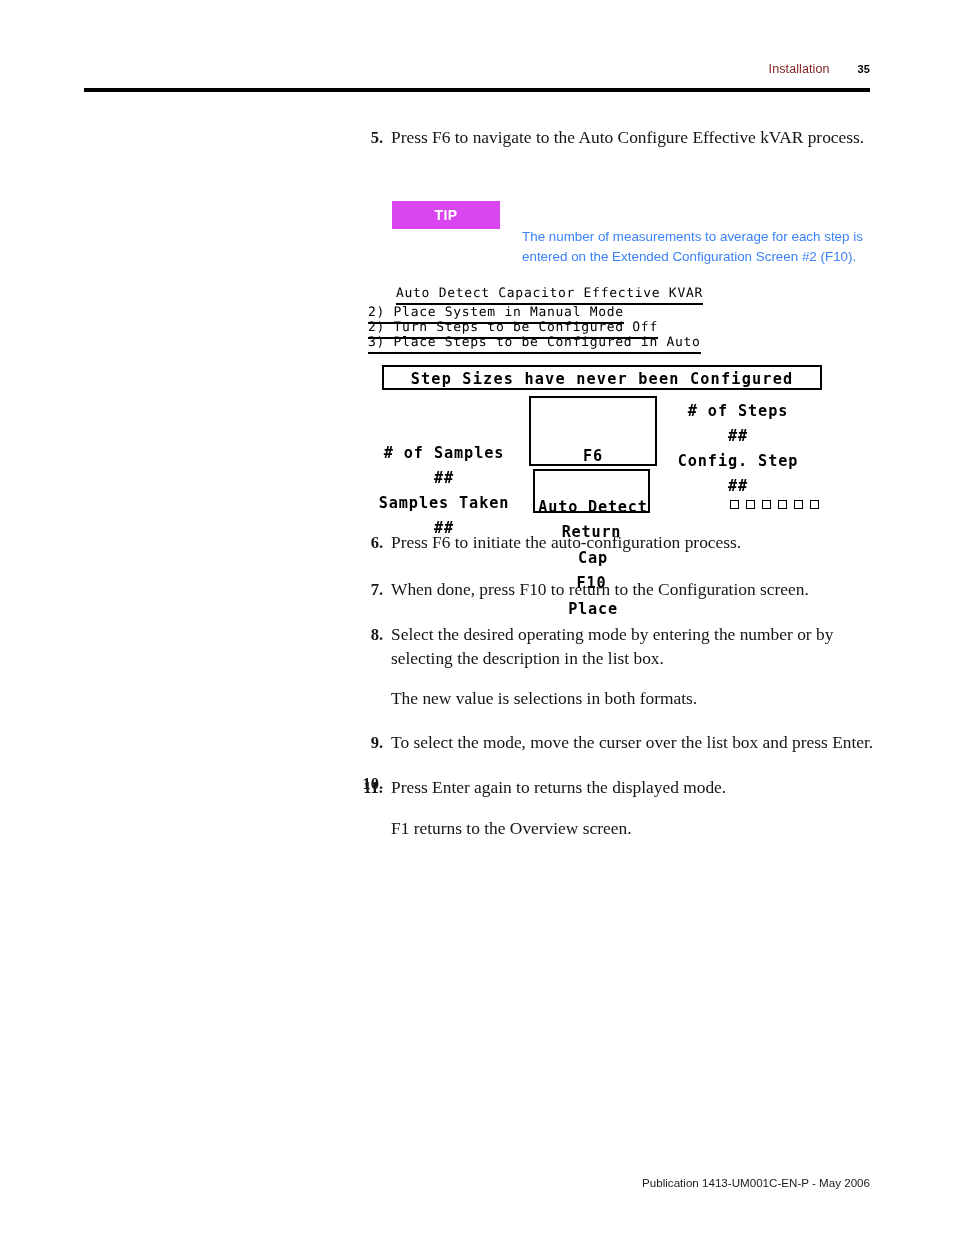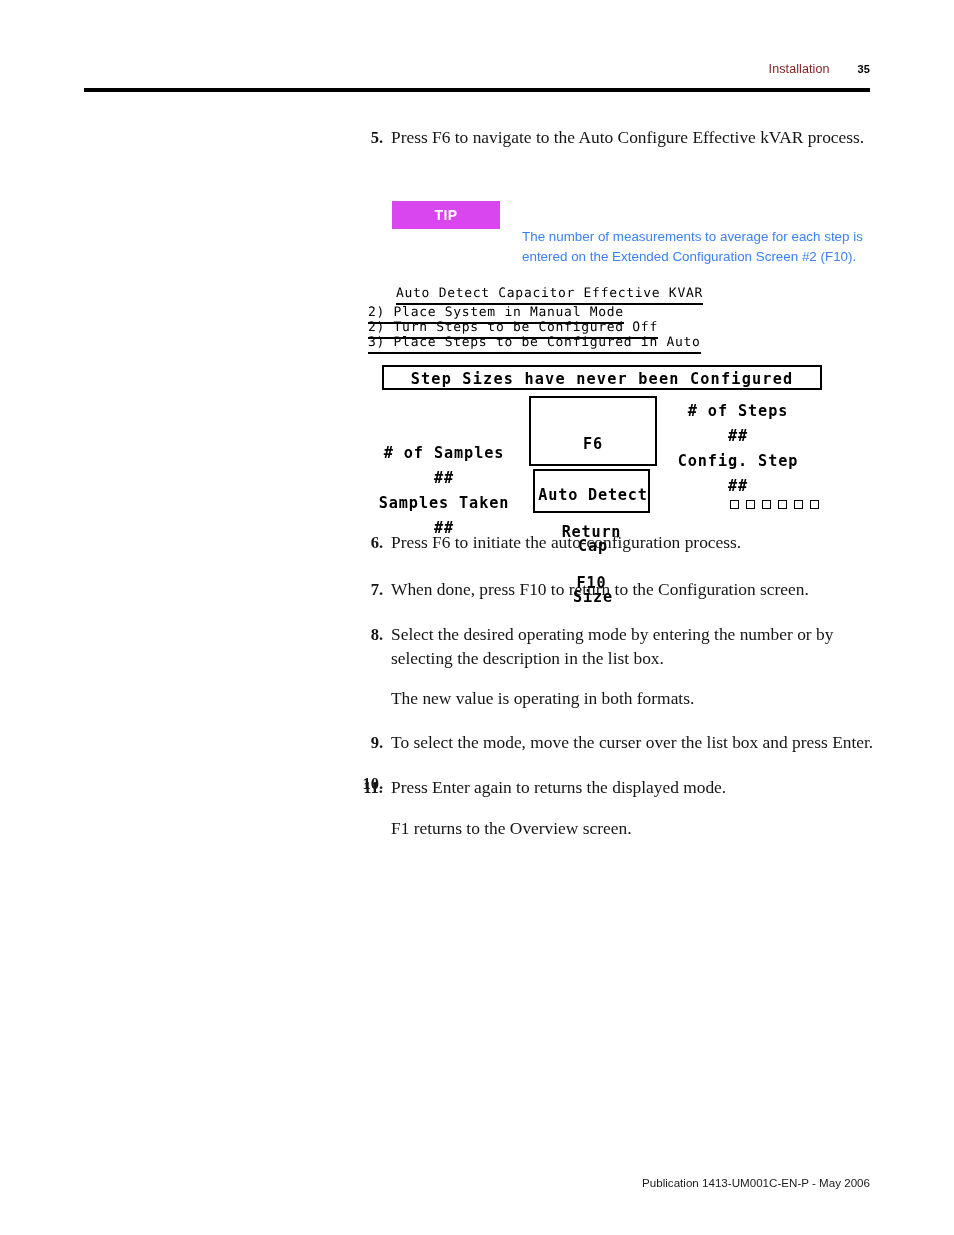--- a/index.html
+++ b/index.html
@@ -202,21 +202,21 @@
     line-height: 17px;
     letter-spacing: 0.8px;
     font-weight: bold;
     white-space: pre;
   }
   .lcd-key-f6 {
     left: 163px;
     top: 110px;
     width: 128px;
     height: 70px;
-    padding-top: 4px;
+    padding-top: 16px;
   }
   .lcd-key-ret {
     left: 167px;
     top: 183px;
     width: 117px;
     height: 44px;
     padding-top: 19px;
   }
 
   
@@ -292,21 +292,21 @@
     <div class="cl"># of Steps</div>
     <div class="cl">##</div>
     <div class="cl">Config. Step</div>
     <div class="cl">##</div>
   </div>
 
   <div class="lcd-key lcd-key-f6">
     <div>F6</div>
     <div>Auto Detect</div>
     <div>Cap</div>
-    <div>Size</div>
+    <div>Place</div>
   </div>
 
   <div class="lcd-key lcd-key-ret">
     <div>Return</div>
     <div>F10</div>
   </div>
 
   <div class="lcd-squares">
     <div class="lcd-square"></div>
     <div class="lcd-square"></div>
@@ -327,21 +327,21 @@
   <div class="step" style="margin-bottom:22px;">
     <span class="step-num">7.</span>
     <span class="step-body">When done, press F10 to return to the Configuration screen.</span>
   </div>
 
   <div class="step" style="margin-bottom:17px;">
     <span class="step-num">8.</span>
     <span class="step-body">Select the desired operating mode by entering the number or by selecting the description in the list box.</span>
   </div>
 
-  <div class="step-note" style="margin-bottom:20px;">The new value is operating in both formats.</div>
+  <div class="step-note" style="margin-bottom:20px;">The new value is selections in both formats.</div>
 
   <div class="step" style="margin-bottom:18px;">
     <span class="step-num">9.</span>
     <span class="step-body">To select the mode, move the curser over the list box and press Enter.</span>
   </div>
 
   <div class="step" style="margin-bottom:22px;">
     <span class="step-num">10.</span>
   </div>
 

